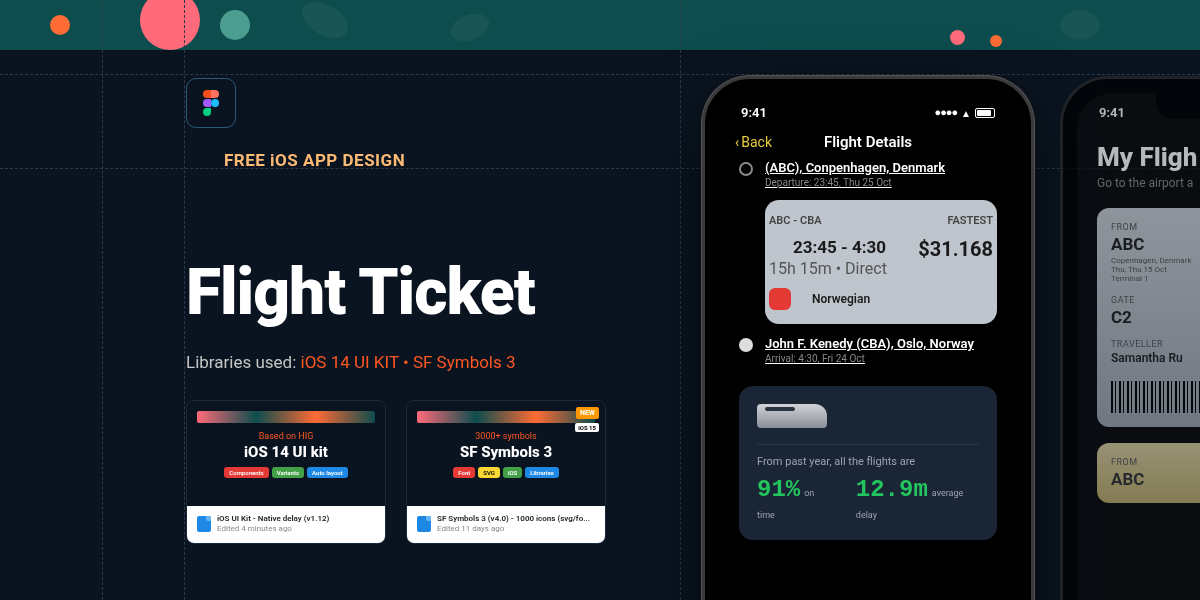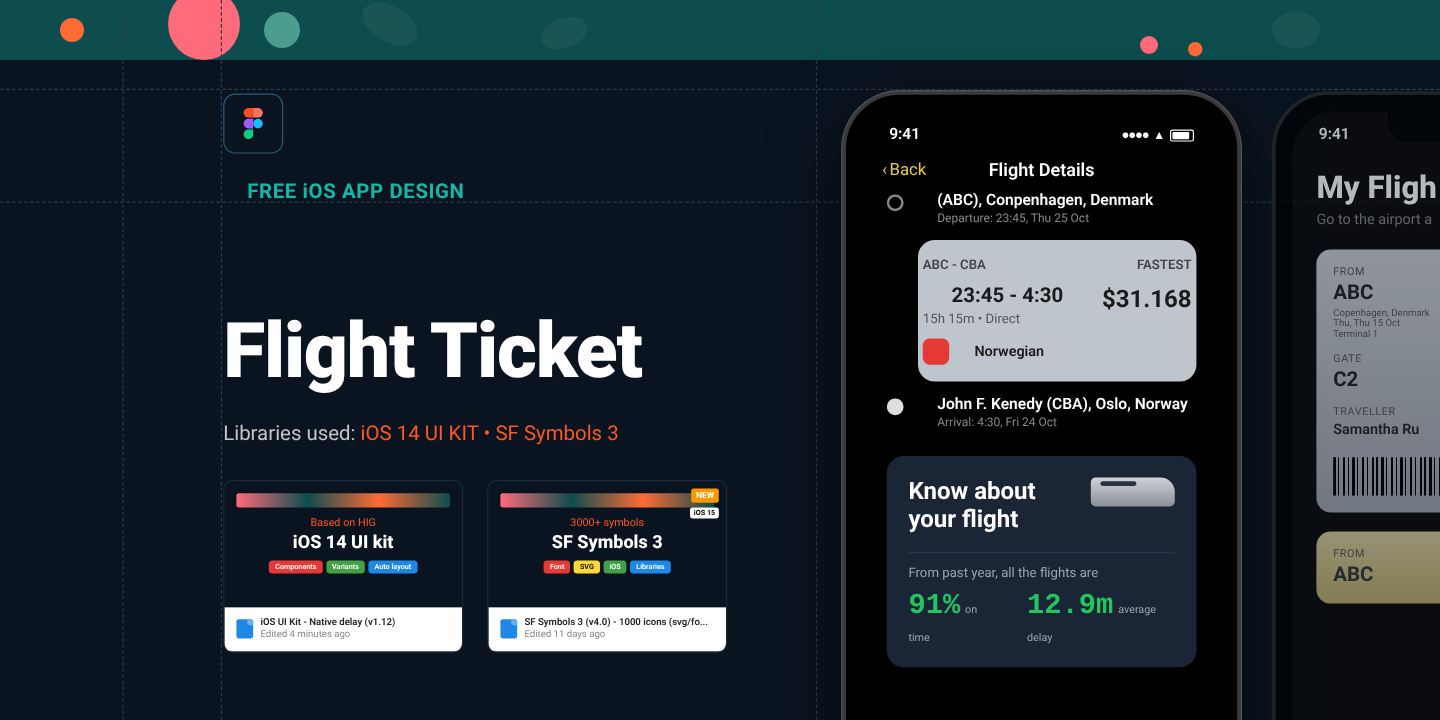--- a/index.html
+++ b/index.html
@@ -35,22 +35,22 @@
 
 .figma-logo {
   position: absolute; left: 186px; top: 78px;
   width: 50px; height: 50px;
   border: 1px solid #2a5a7a; border-radius: 10px;
   display: flex; align-items: center; justify-content: center;
 }
 .figma-logo svg { width: 18px; height: 26px; }
 
 .tagline {
-  position: absolute; left: 170px; top: 150px;
-  color: #14b8a6; font-size: 17px; font-weight: 700; letter-spacing: 0.5px; padding-left: 36px;
+  position: absolute; left: 188px; top: 150px;
+  color: #fdba74; font-size: 17px; font-weight: 700; letter-spacing: 0.5px; padding-left: 36px;
 }
 
 .hero-title {
   position: absolute; left: 186px; top: 255px;
   font-size: 64px; font-weight: 900; letter-spacing: -1px;
 }
 .hero-sub {
   position: absolute; left: 186px; top: 352px;
   font-size: 17px; color: #c5c5c5;
 }
@@ -102,33 +102,33 @@
 .status-bar { display: flex; justify-content: space-between; padding: 12px 22px 0; font-size: 13px; font-weight: 600; }
 .status-right { display: flex; gap: 4px; align-items: center; }
 .sig { font-size: 11px; letter-spacing: -1px; }
 .wifi::before { content: "▲"; font-size: 10px; }
 .batt { width: 20px; height: 10px; border: 1px solid #fff; border-radius: 2px; position: relative; }
 .batt::after { content: ""; position: absolute; left: 1px; top: 1px; bottom: 1px; width: 14px; background: #fff; border-radius: 1px; }
 .nav-bar { display: flex; align-items: center; padding: 14px 16px 10px; position: relative; }
 .back { color: #e8cc3f; font-size: 14px; display: flex; align-items: center; gap: 2px; }
 .nav-title { position: absolute; left: 50%; transform: translateX(-50%); font-size: 15px; font-weight: 600; }
 .timeline { padding: 0 20px; }
-.tl-row { display: flex; gap: 28px; }
+.tl-row { display: flex; gap: 12px; text-decoration: underline; }
 .tl-dot { width: 14px; height: 14px; border: 2px solid #888; border-radius: 50%; margin-top: 2px; flex-shrink: 0; }
 .tl-dot.filled { background: #ddd; border-color: #ddd; }
 .tl-info .h { font-size: 13px; font-weight: 600; }
 .tl-info .s { font-size: 10px; color: #888; margin-top: 2px; }
 .flight-card {
   margin: 12px 0 12px 26px; background: #bfc5cc; color: #1a1a1a;
   border-radius: 14px; padding: 14px 4px;
 }
 .fc-top { display: flex; justify-content: space-between; font-size: 11px; font-weight: 600; color: #444; }
 .fc-mid { display: flex; justify-content: space-between; margin-top: 10px; align-items: flex-start; }
 .fc-time { font-size: 17px; font-weight: 700; margin-left: 24px; }
-.fc-dur { font-size: 11px; color: #555; margin-top: 2px; }
+.fc-dur { font-size: 16px; color: #555; margin-top: 2px; }
 .fc-price { font-size: 20px; font-weight: 700; }
 .fc-air { display: flex; align-items: center; gap: 21px; margin-top: 10px; }
 .air-logo { width: 22px; height: 22px; background: #e53935; border-radius: 6px; }
 .air-name { font-size: 12px; font-weight: 600; }
 .know-card {
   margin: 22px 20px 0; background: #1a2636; border-radius: 14px; padding: 18px;
 }
 .know-head { display: flex; justify-content: space-between; align-items: flex-start; gap: 8px; }
 .know-title { font-size: 20px; font-weight: 700; line-height: 1.15; }
 .plane-mini { width: 70px; height: 24px; background: linear-gradient(180deg,#cfd3d8,#8a8f96); border-radius: 4px 12px 4px 4px; position: relative; flex-shrink: 0; }
@@ -291,21 +291,20 @@
       <div class="tl-row">
         <div class="tl-dot filled"></div>
         <div class="tl-info">
           <div class="h">John F. Kenedy (CBA), Oslo, Norway</div>
           <div class="s">Arrival: 4:30, Fri 24 Oct</div>
         </div>
       </div>
     </div>
     <div class="know-card">
       <div class="know-head">
-        <div class="know-title">Know about your flight</div>
         <div class="plane-mini"></div>
       </div>
       <div class="know-div"></div>
       <div class="know-stats-label">From past year, all the flights are</div>
       <div class="know-stats">
         <div><span class="stat-val">91%</span><span class="stat-lab">on time</span></div>
         <div><span class="stat-val">12.9m</span><span class="stat-lab">average delay</span></div>
       </div>
     </div>
   </div>

